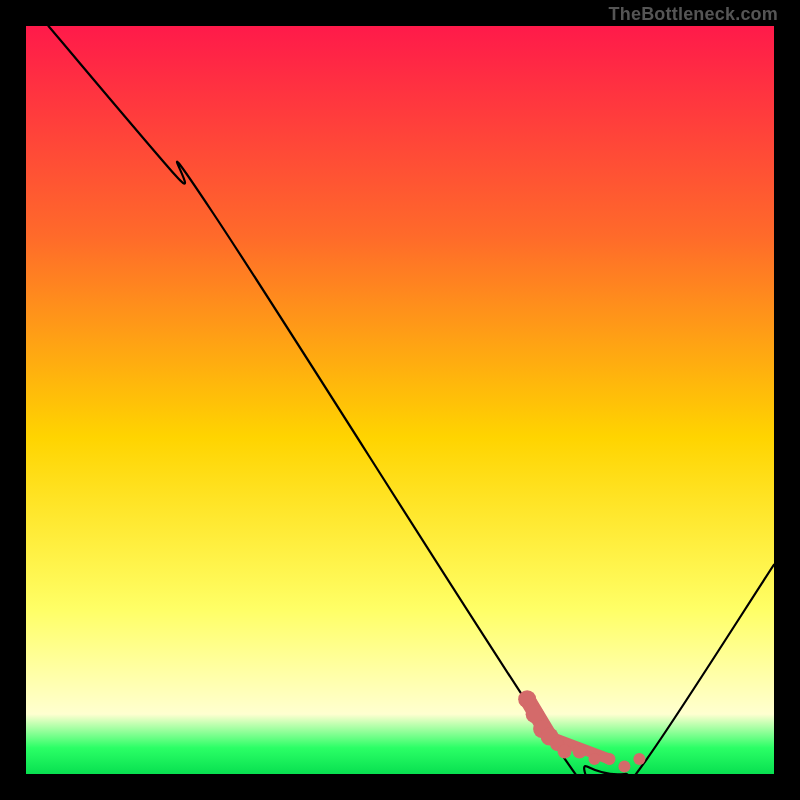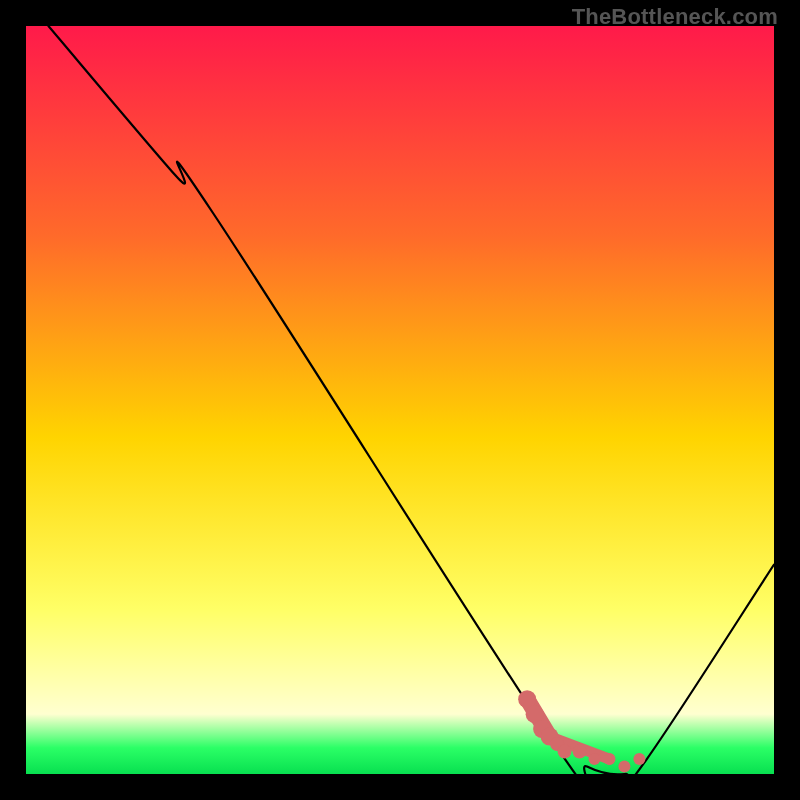--- a/index.html
+++ b/index.html
@@ -8,21 +8,21 @@
     width: 800px;
     height: 800px;
     background: #000;
     position: relative;
   }
   .watermark {
     position: absolute;
     top: 4px;
     right: 22px;
     font-family: Arial, Helvetica, sans-serif;
-    font-size: 22px;
+    font-size: 18px;
     font-weight: bold;
     color: #555;
     letter-spacing: 0.2px;
   }
   .plot-area {
     position: absolute;
     left: 26px;
     top: 26px;
     width: 748px;
     height: 748px;

